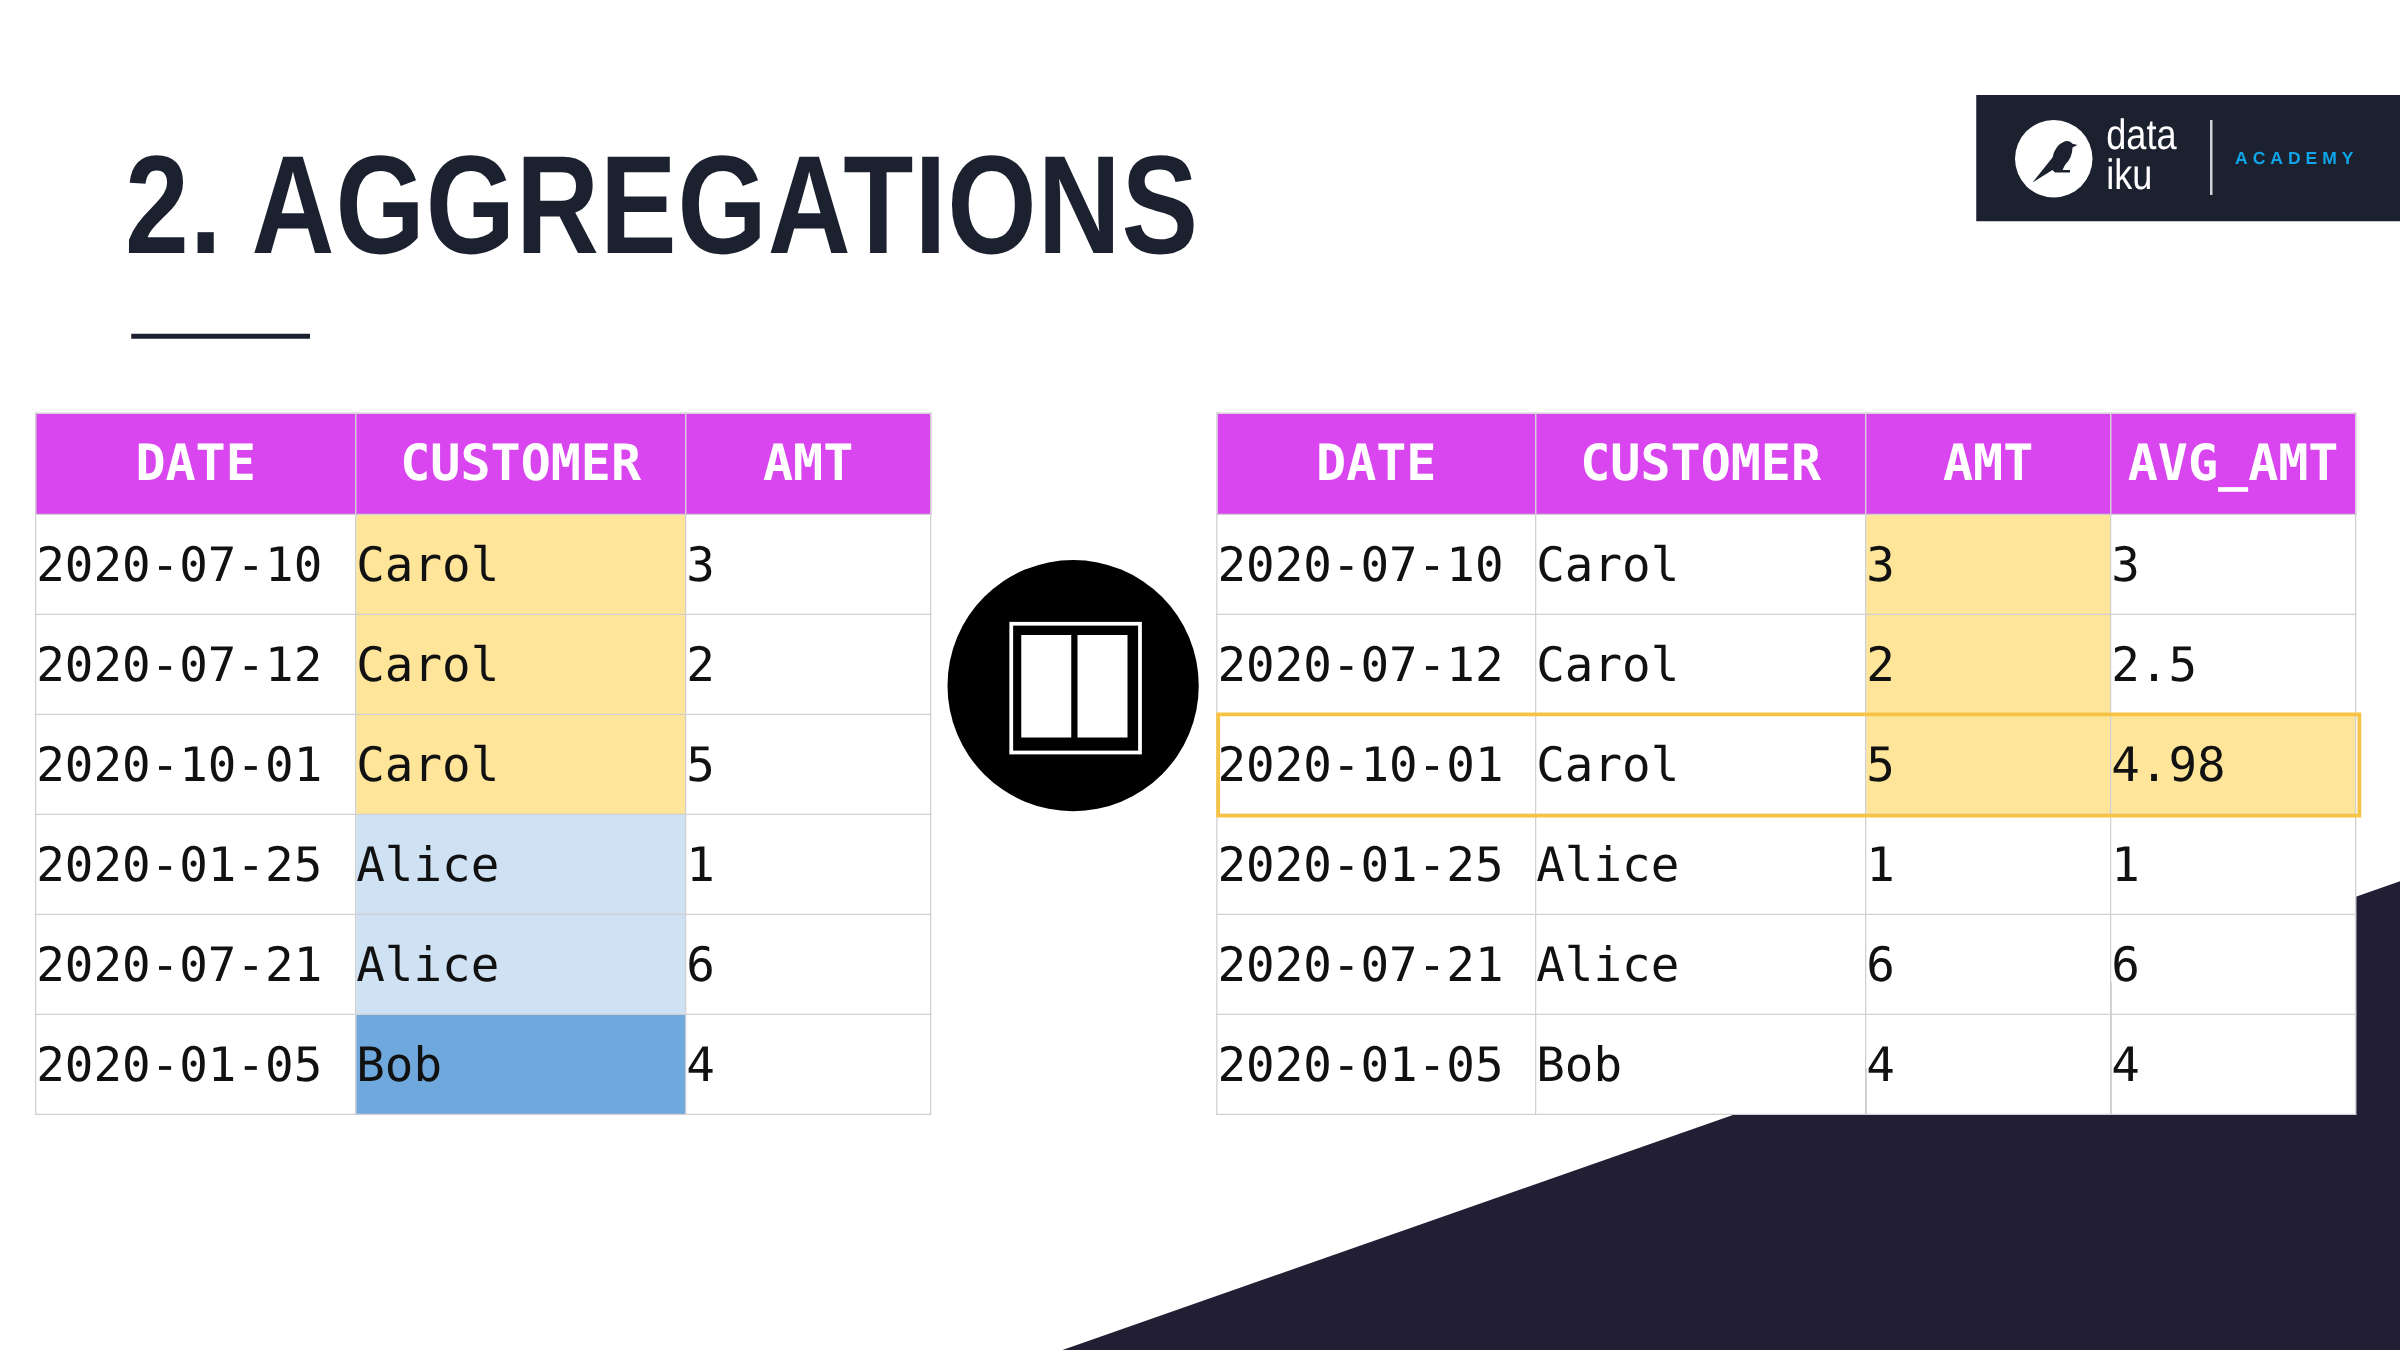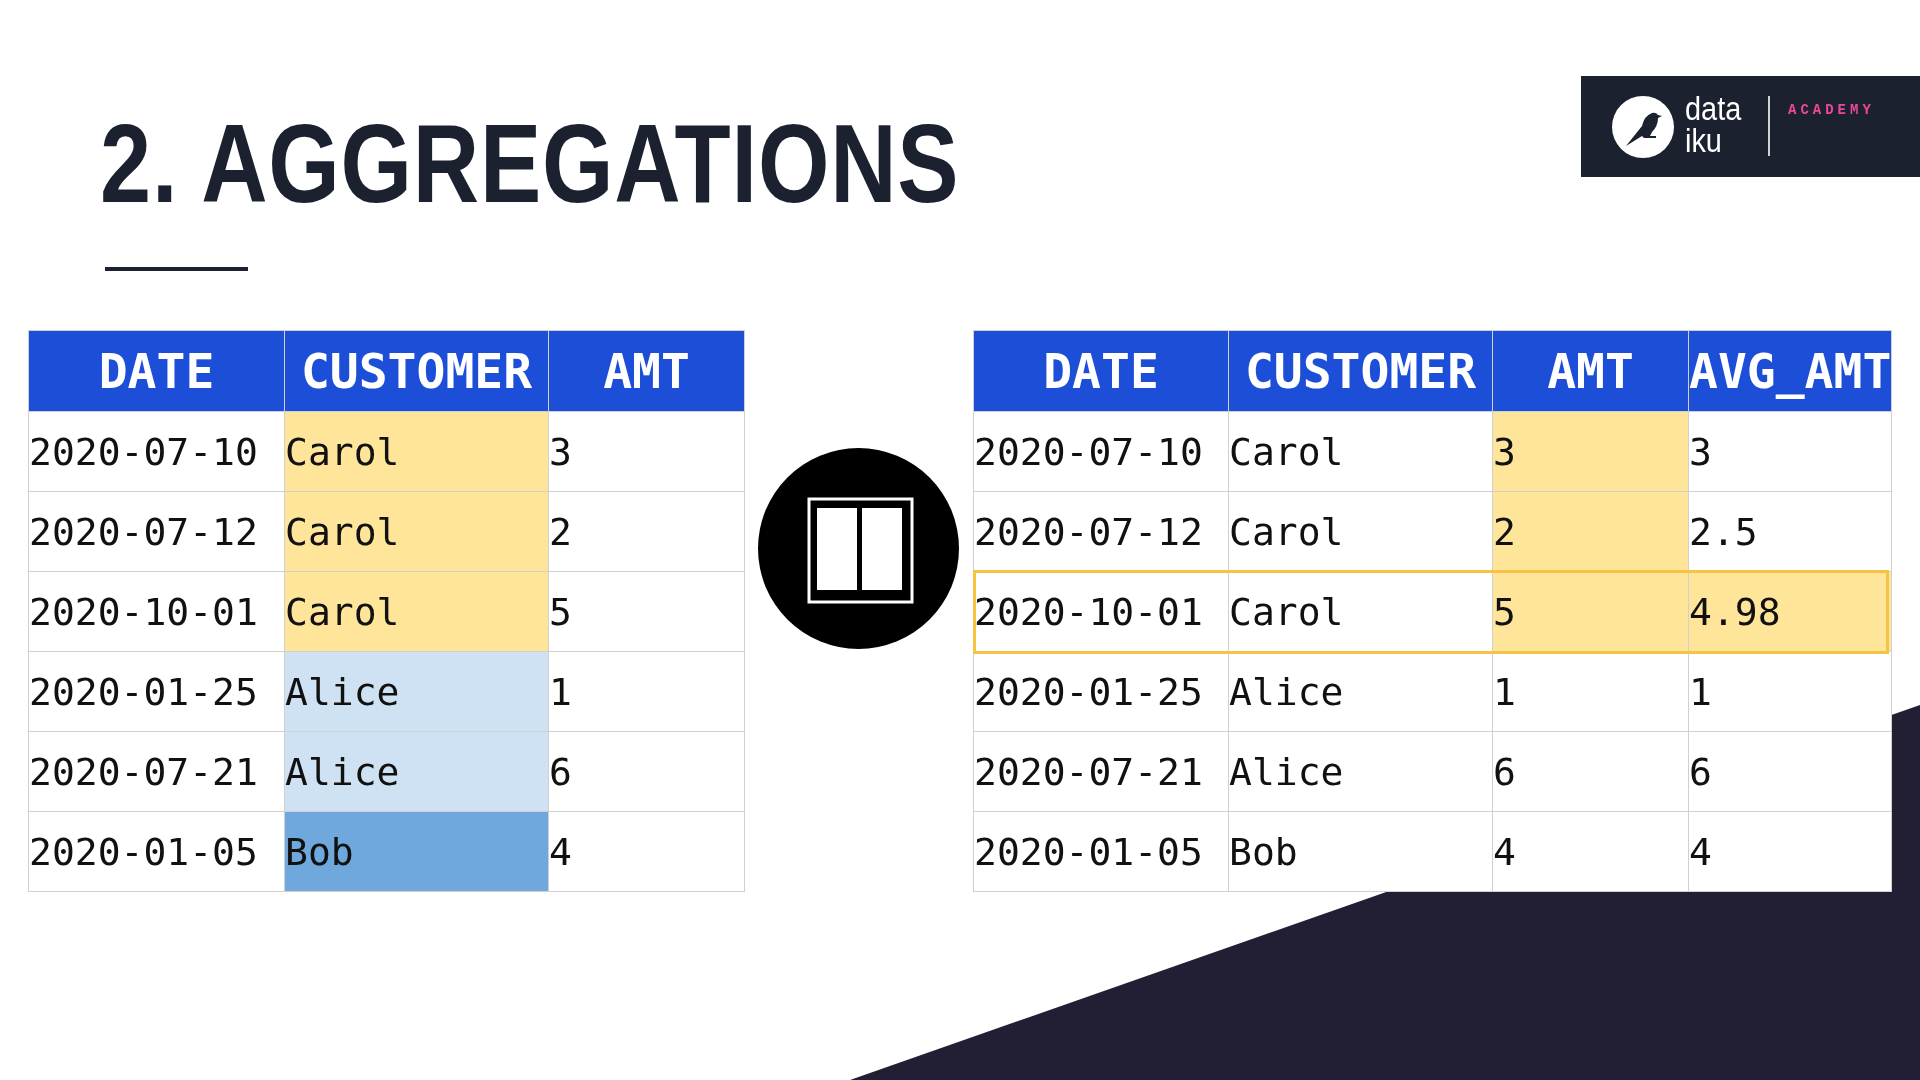--- a/index.html
+++ b/index.html
@@ -4,23 +4,23 @@
   <style>
     html, body { margin:0; padding:0; }
     body { width:1920px; height:1080px; background:#ffffff; position:relative; overflow:hidden; font-family:"Liberation Sans", sans-serif; }
     .bg-shape { position:absolute; left:0; top:0; width:1920px; height:1080px; }
     .title { position:absolute; left:100px; top:108px; font-family:"Liberation Sans", sans-serif; font-weight:700; font-size:112px; color:#1c2130; letter-spacing:1px; transform:scaleX(0.82); transform-origin:left top; line-height:1; white-space:nowrap; }
     .title-rule { position:absolute; left:105px; top:267px; width:143px; height:4px; background:#1c2130; }
     .logo { position:absolute; left:1581px; top:76px; width:369px; height:101px; background:#1c2130; }
     .logo-circle { position:absolute; left:31px; top:20px; width:62px; height:62px; border-radius:50%; background:#fff; }
     .logo-word { position:absolute; left:104px; top:16px; color:#fff; font-family:"Liberation Sans", sans-serif; font-size:34px; line-height:32px; transform:scaleX(0.85); transform-origin:left top; }
     .logo-divider { position:absolute; left:187px; top:20px; width:2px; height:60px; background:#ffffff; opacity:0.8; }
-    .logo-academy { position:absolute; left:207px; top:26px; color:#ec4899; font-family:Liberation Mono, monospace; font-weight:700; font-size:14px; letter-spacing:4px; }
+    .logo-academy { position:absolute; left:207px; top:42px; color:#0ea5e9; font-family:Liberation Sans, sans-serif; font-weight:700; font-size:14px; letter-spacing:4px; }
     table.data { position:absolute; border-collapse:collapse; font-family:"DejaVu Sans Mono", monospace; }
-    table.data th { background:#1d4ed8; color:#fff; font-weight:700; font-size:48px; height:80px; padding:0; border:1px solid #d0d0d0; letter-spacing:0; }
+    table.data th { background:#d946ef; color:#fff; font-weight:700; font-size:40px; height:80px; padding:0; border:1px solid #d0d0d0; letter-spacing:0; }
     table.data td { height:79px; font-size:38px; color:#111; padding:0; border:1px solid #d0d0d0; background:#fff; }
     #left-table { left:28px; top:330px; }
     #right-table { left:973px; top:330px; }
     .ylw { background:#fee59a !important; }
     .lblue { background:#cfe2f3 !important; }
     .dblue { background:#6fa8dc !important; }
     .highlight-box { position:absolute; left:973px; top:570px; width:910px; height:78px; border:3px solid #f7c344; box-sizing:content-box; pointer-events:none; }
     .op-circle { position:absolute; left:758px; top:448px; width:201px; height:201px; border-radius:50%; background:#000; }
   </style>
 </head>

